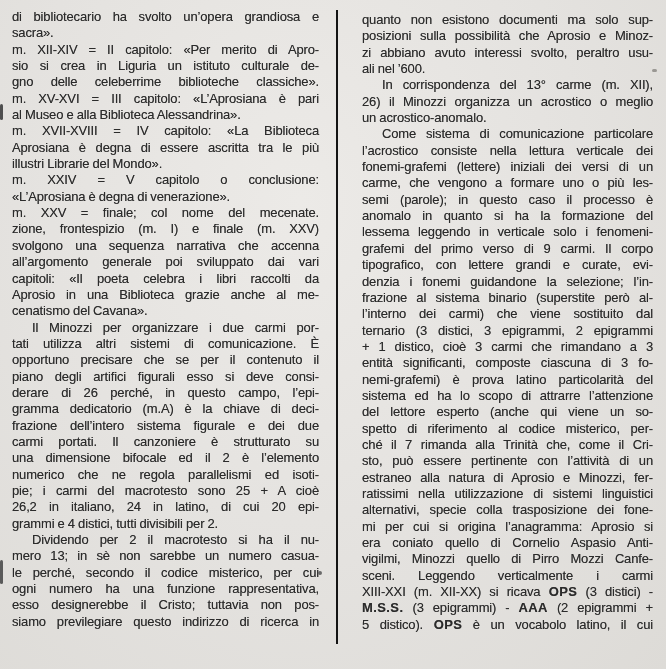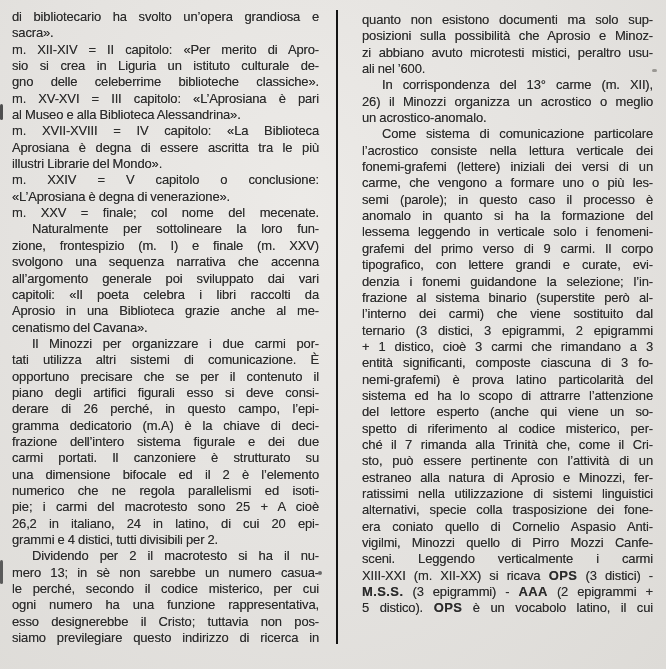--- a/index.html
+++ b/index.html
@@ -63,21 +63,20 @@
       <div class="line"><span>sio si crea in Liguria un istituto culturale de-</span></div>
       <div class="line"><span>gno delle celeberrime biblioteche classiche».</span></div>
       <div class="line"><span>m. XV-XVI = III capitolo: «L’Aprosiana è pari</span></div>
       <div class="line end"><span>al Museo e alla Biblioteca Alessandrina».</span></div>
       <div class="line"><span>m. XVII-XVIII = IV capitolo: «La Biblioteca</span></div>
       <div class="line"><span>Aprosiana è degna di essere ascritta tra le più</span></div>
       <div class="line end"><span>illustri Librarie del Mondo».</span></div>
       <div class="line"><span>m. XXIV = V capitolo o conclusione:</span></div>
       <div class="line end"><span>«L’Aprosiana è degna di venerazione».</span></div>
       <div class="line"><span>m. XXV = finale; col nome del mecenate.</span></div>
-      <div class="line indent"><span>Naturalmente per sottolineare la loro fun-</span></div>
       <div class="line"><span>zione, frontespizio (m. I) e finale (m. XXV)</span></div>
       <div class="line"><span>svolgono una sequenza narrativa che accenna</span></div>
       <div class="line"><span>all’argomento generale poi sviluppato dai vari</span></div>
       <div class="line"><span>capitoli: «Il poeta celebra i libri raccolti da</span></div>
       <div class="line"><span>Aprosio in una Biblioteca grazie anche al me-</span></div>
       <div class="line end"><span>cenatismo del Cavana».</span></div>
       <div class="line indent"><span>Il Minozzi per organizzare i due carmi por-</span></div>
       <div class="line"><span>tati utilizza altri sistemi di comunicazione. È</span></div>
       <div class="line"><span>opportuno precisare che se per il contenuto il</span></div>
       <div class="line"><span>piano degli artifici figurali esso si deve consi-</span></div>
@@ -93,21 +92,21 @@
       <div class="line indent"><span>Dividendo per 2 il macrotesto si ha il nu-</span></div>
       <div class="line"><span>mero 13; in sè non sarebbe un numero casua-</span></div>
       <div class="line"><span>le perché, secondo il codice misterico, per cui</span></div>
       <div class="line"><span>ogni numero ha una funzione rappresentativa,</span></div>
       <div class="line"><span>esso designerebbe il Cristo; tuttavia non pos-</span></div>
       <div class="line"><span>siamo previlegiare questo indirizzo di ricerca in</span></div>
     </div>
   <div class="col col-right">
       <div class="line"><span>quanto non esistono documenti ma solo sup-</span></div>
       <div class="line"><span>posizioni sulla possibilità che Aprosio e Minoz-</span></div>
-      <div class="line"><span>zi abbiano avuto microtesti mistici, peraltro usu-</span></div>
+      <div class="line"><span>zi abbiano avuto interessi svolto, peraltro usu-</span></div>
       <div class="line end"><span>ali nel ’600.</span></div>
       <div class="line indent"><span>In corrispondenza del 13° carme (m. XII),</span></div>
       <div class="line"><span>26) il Minozzi organizza un acrostico o meglio</span></div>
       <div class="line end"><span>un acrostico-anomalo.</span></div>
       <div class="line indent"><span>Come sistema di comunicazione particolare</span></div>
       <div class="line"><span>l’acrostico consiste nella lettura verticale dei</span></div>
       <div class="line"><span>fonemi-grafemi (lettere) iniziali dei versi di un</span></div>
       <div class="line"><span>carme, che vengono a formare uno o più les-</span></div>
       <div class="line"><span>semi (parole); in questo caso il processo è</span></div>
       <div class="line"><span>anomalo in quanto si ha la formazione del</span></div>
@@ -122,20 +121,21 @@
       <div class="line"><span>entità significanti, composte ciascuna di 3 fo-</span></div>
       <div class="line"><span>nemi-grafemi) è prova latino particolarità del</span></div>
       <div class="line"><span>sistema ed ha lo scopo di attrarre l’attenzione</span></div>
       <div class="line"><span>del lettore esperto (anche qui viene un so-</span></div>
       <div class="line"><span>spetto di riferimento al codice misterico, per-</span></div>
       <div class="line"><span>ché il 7 rimanda alla Trinità che, come il Cri-</span></div>
       <div class="line"><span>sto, può essere pertinente con l’attività di un</span></div>
       <div class="line"><span>estraneo alla natura di Aprosio e Minozzi, fer-</span></div>
       <div class="line"><span>ratissimi nella utilizzazione di sistemi linguistici</span></div>
       <div class="line"><span>alternativi, specie colla trasposizione dei fone-</span></div>
+      <div class="line"><span>mi per cui si origina l’anagramma: Aprosio si</span></div>
       <div class="line"><span>era coniato quello di Cornelio Aspasio Anti-</span></div>
       <div class="line"><span>vigilmi, Minozzi quello di Pirro Mozzi Canfe-</span></div>
       <div class="line"><span>sceni. Leggendo verticalmente i carmi</span></div>
       <div class="line"><span>XIII-XXI (m. XII-XX) si ricava </span><span class="bold">OPS</span><span> (3 distici) -</span></div>
       <div class="line"><span class="bold">M.S.S.</span><span> (3 epigrammi) - </span><span class="bold">AAA</span><span> (2 epigrammi +</span></div>
       <div class="line"><span>5 distico). </span><span class="bold">OPS</span><span> è un vocabolo latino, il cui</span></div>
     </div>
   <div class="artifact a1"></div>
   <div class="artifact a2"></div>
   <div class="artifact a3"></div>

